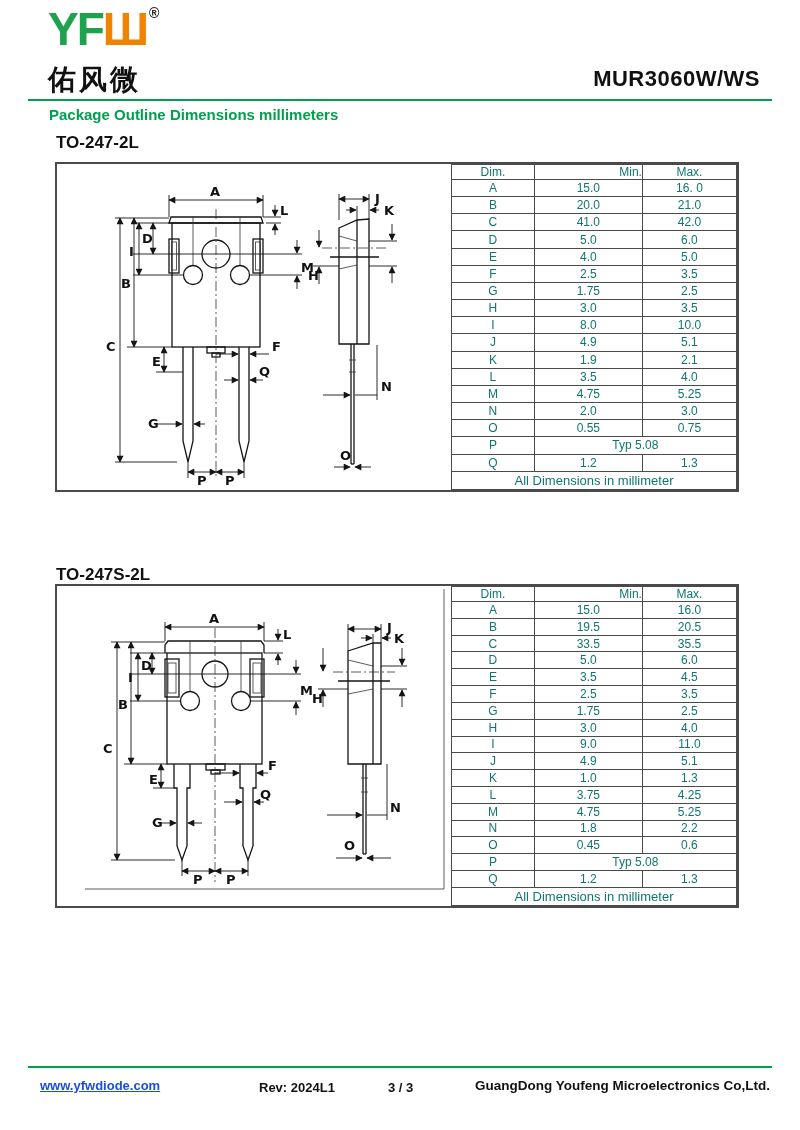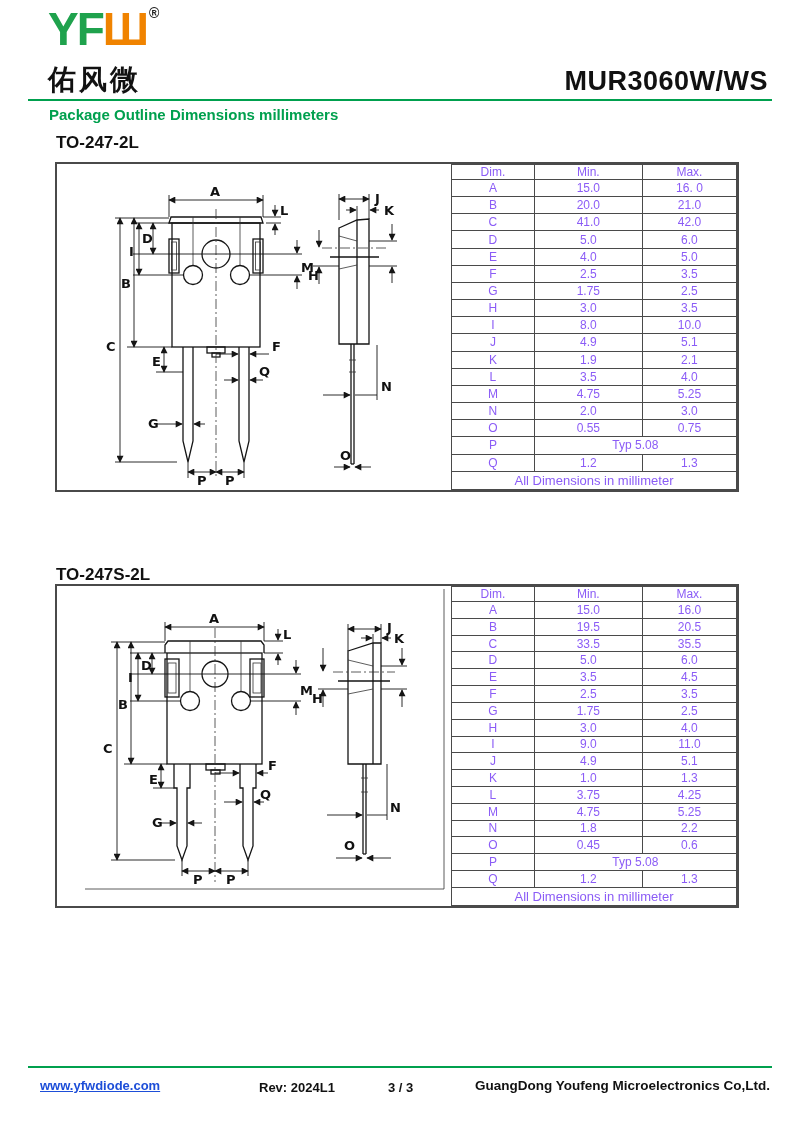--- a/index.html
+++ b/index.html
@@ -6,41 +6,41 @@
   .page{position:relative;width:800px;height:1130px;background:#ffffff;margin:0 auto;
         font-family:"Liberation Sans",sans-serif;color:#111;overflow:hidden;}
 
   
   .logo{position:absolute;left:48px;top:6px;line-height:1;}
   .logo-top{white-space:nowrap;}
   .logo-latin{font-weight:bold;font-size:46px;color:#1fa24d;letter-spacing:-2px;}
   .logo-mark{font-weight:bold;font-size:46px;color:#f08300;}
   .logo-reg{font-size:14px;color:#222;vertical-align:top;font-weight:bold;}
   .logo-cjk{font-size:28px;font-weight:bold;color:#111;letter-spacing:3px;margin-top:14px;}
-  .part-number{position:absolute;right:32px;top:66px;font-size:27px;font-weight:bold;letter-spacing:0.5px;}
+  .part-number{position:absolute;right:40px;top:66px;font-size:22px;font-weight:bold;letter-spacing:0.5px;}
   .rule{position:absolute;left:28px;right:28px;height:2px;background:#00a04e;}
   .rule.top{top:99px;}
   .rule.bottom{top:1066px;}
   .page-heading{position:absolute;left:49px;top:106px;font-size:15px;font-weight:bold;color:#00a04e;}
 
   
   .section-title{position:absolute;left:56px;font-size:17px;font-weight:bold;color:#111;}
   #title1{top:133px;}
   #title2{top:565px;}
   .section-box{position:absolute;left:55px;width:680px;border:2px solid #4a4a4a;background:#fff;display:flex;}
   #box1{top:162px;height:326px;}
   #box2{top:584px;height:320px;}
   .drawing{flex:1;position:relative;}
   .drawing svg{display:block;}
 
   
-  table.dim-table{border-collapse:collapse;width:286px;height:100%;font-size:12px;table-layout:fixed;color:#8b5cf6;}
+  table.dim-table{border-collapse:collapse;width:286px;height:100%;font-size:12px;table-layout:fixed;color:#0f766e;}
   .dim-table th,.dim-table td{border:1px solid #4a4a4a;text-align:center;padding:0;font-weight:normal;}
   .dim-table th:nth-child(1){width:29%;}
-  .dim-table th:nth-child(2){width:38%;}
+  .dim-table th:nth-child(2){width:38%;text-align:right;}
   .dim-table th:nth-child(3){width:33%;}
   .dim-table td.tfoot{font-size:13px;}
 
   
   svg text{font-family:"DejaVu Sans",sans-serif;font-size:13px;font-weight:600;fill:#111;}
   .ol{fill:none;stroke:#151515;stroke-width:1.3;}
   .thin{fill:none;stroke:#333;stroke-width:0.8;}
   .dim{fill:none;stroke:#151515;stroke-width:0.9;}
   .cl{fill:none;stroke:#333;stroke-width:0.8;stroke-dasharray:10 3 2 3;}
 

